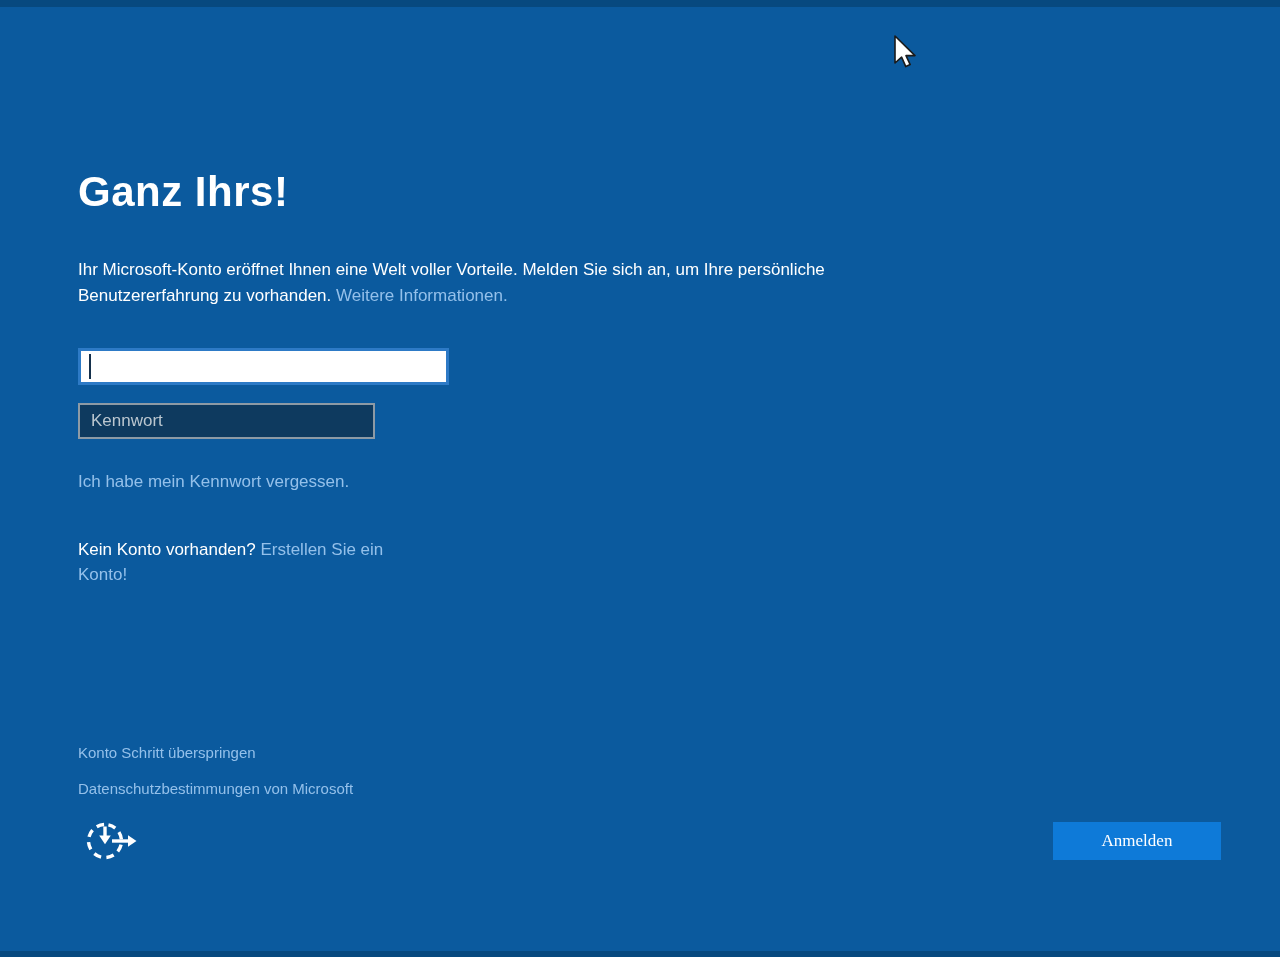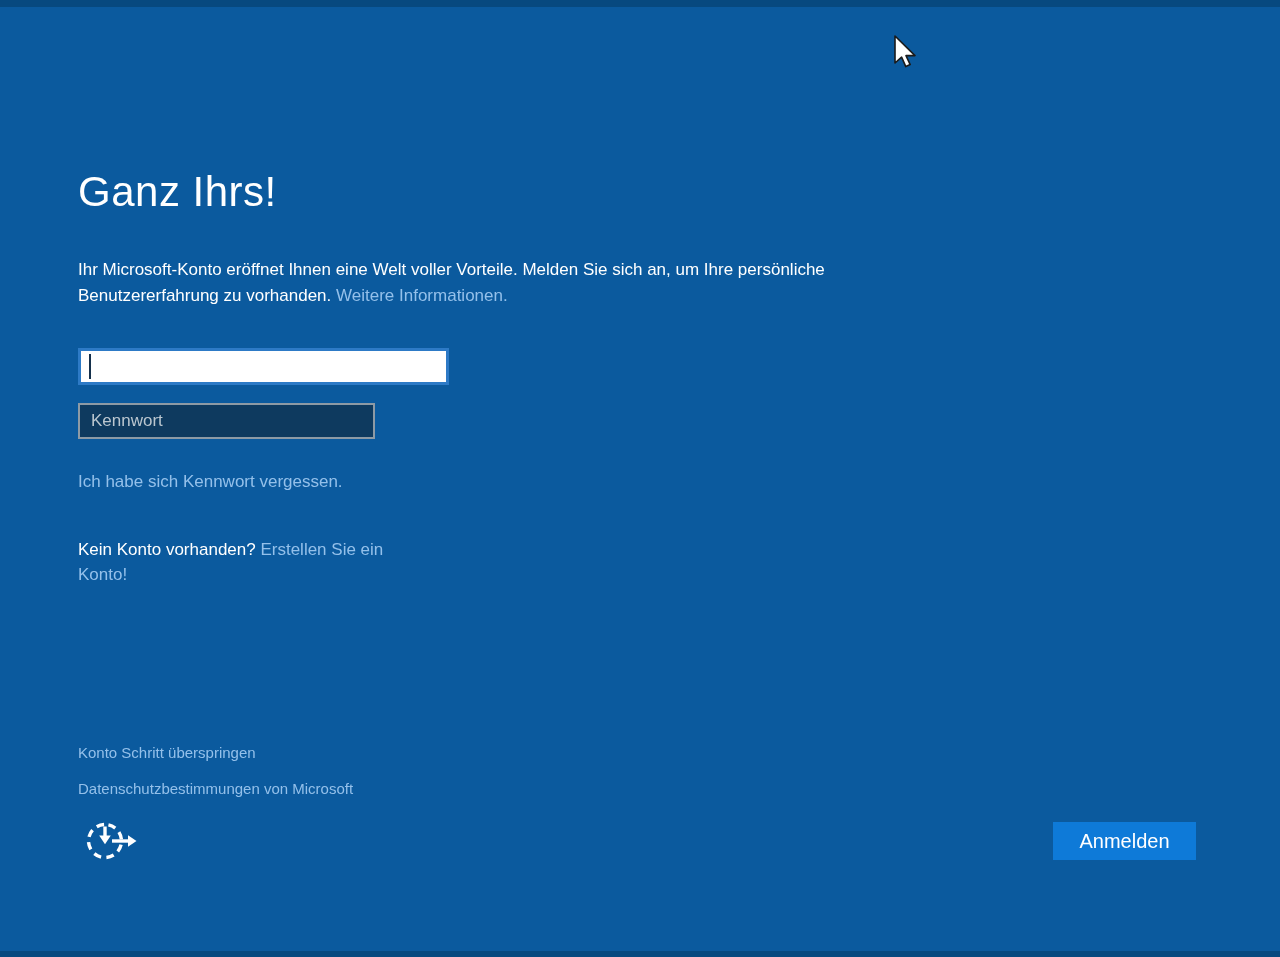--- a/index.html
+++ b/index.html
@@ -22,21 +22,21 @@
     color:var(--text);
     position:relative;
   }
   .screen{position:absolute;inset:0;}
   .edge{position:absolute;left:0;right:0;background:var(--edge-band);}
   .edge-top{top:0;height:7px;}
   .edge-bottom{bottom:0;height:6px;}
 
   .title{
     position:absolute;left:78px;top:168px;
-    font-size:42px;font-weight:400;letter-spacing:.5px;
+    font-size:42px;font-weight:700;letter-spacing:.5px;
     color:var(--text);
   }
   .intro{
     position:absolute;left:78px;top:257px;
     font-size:17px;line-height:26px;font-weight:400;
     width:860px;
   }
   a.link{color:var(--link);text-decoration:none;cursor:pointer;margin-top:12px;}
 
   .email-wrap{position:absolute;left:78px;top:348px;width:371px;height:37px;}
@@ -67,24 +67,24 @@
     font-size:17px;line-height:25px;
   }
   .skip{position:absolute;left:78px;top:732px;font-size:15px;}
   .privacy{position:absolute;left:78px;top:768px;font-size:15px;}
 
   .eoa-btn{
     position:absolute;left:82px;top:816px;width:64px;height:50px;
     background:transparent;border:none;cursor:pointer;padding:0;
   }
   .signin-btn{
-    position:absolute;left:1053px;top:822px;width:143px;height:38px;
+    position:absolute;left:1053px;top:822px;width:168px;height:38px;
     background:var(--accent-button);color:var(--text);
-    border:none;font-size:20px;cursor:pointer;
-    font-family:Liberation Sans, sans-serif;
+    border:none;font-size:17px;cursor:pointer;
+    font-family:Liberation Serif, serif;
     border-radius:0;
   }
   .cursor{position:absolute;left:893px;top:35px;pointer-events:none;}
 </style>
 </head>
 <body>
 
 <div class="screen">
 
   <div class="edge edge-top"></div>
@@ -96,21 +96,21 @@
     <a class="link" href="#">Weitere Informationen.</a>
   </p>
 
   <div class="email-wrap">
     <input class="email-input" type="text" autocomplete="off" value="" style="">
     <span class="caret"></span>
   </div>
 
   <input class="password-input" type="password" autocomplete="off" placeholder="Kennwort" style="">
 
-  <a class="link forgot" href="#">Ich habe sich Kennwort vergessen.</a>
+  <a class="link forgot" href="#">Ich habe mein Kennwort vergessen.</a>
 
   <p class="no-account"><span>Kein Konto vorhanden?</span>
     <a class="link" href="#">Erstellen Sie ein Konto!</a>
   </p>
 
   <a class="link skip" href="#">Konto Schritt überspringen</a>
 
   <a class="link privacy" href="#">Datenschutzbestimmungen von Microsoft</a>
 
   <button class="eoa-btn">

